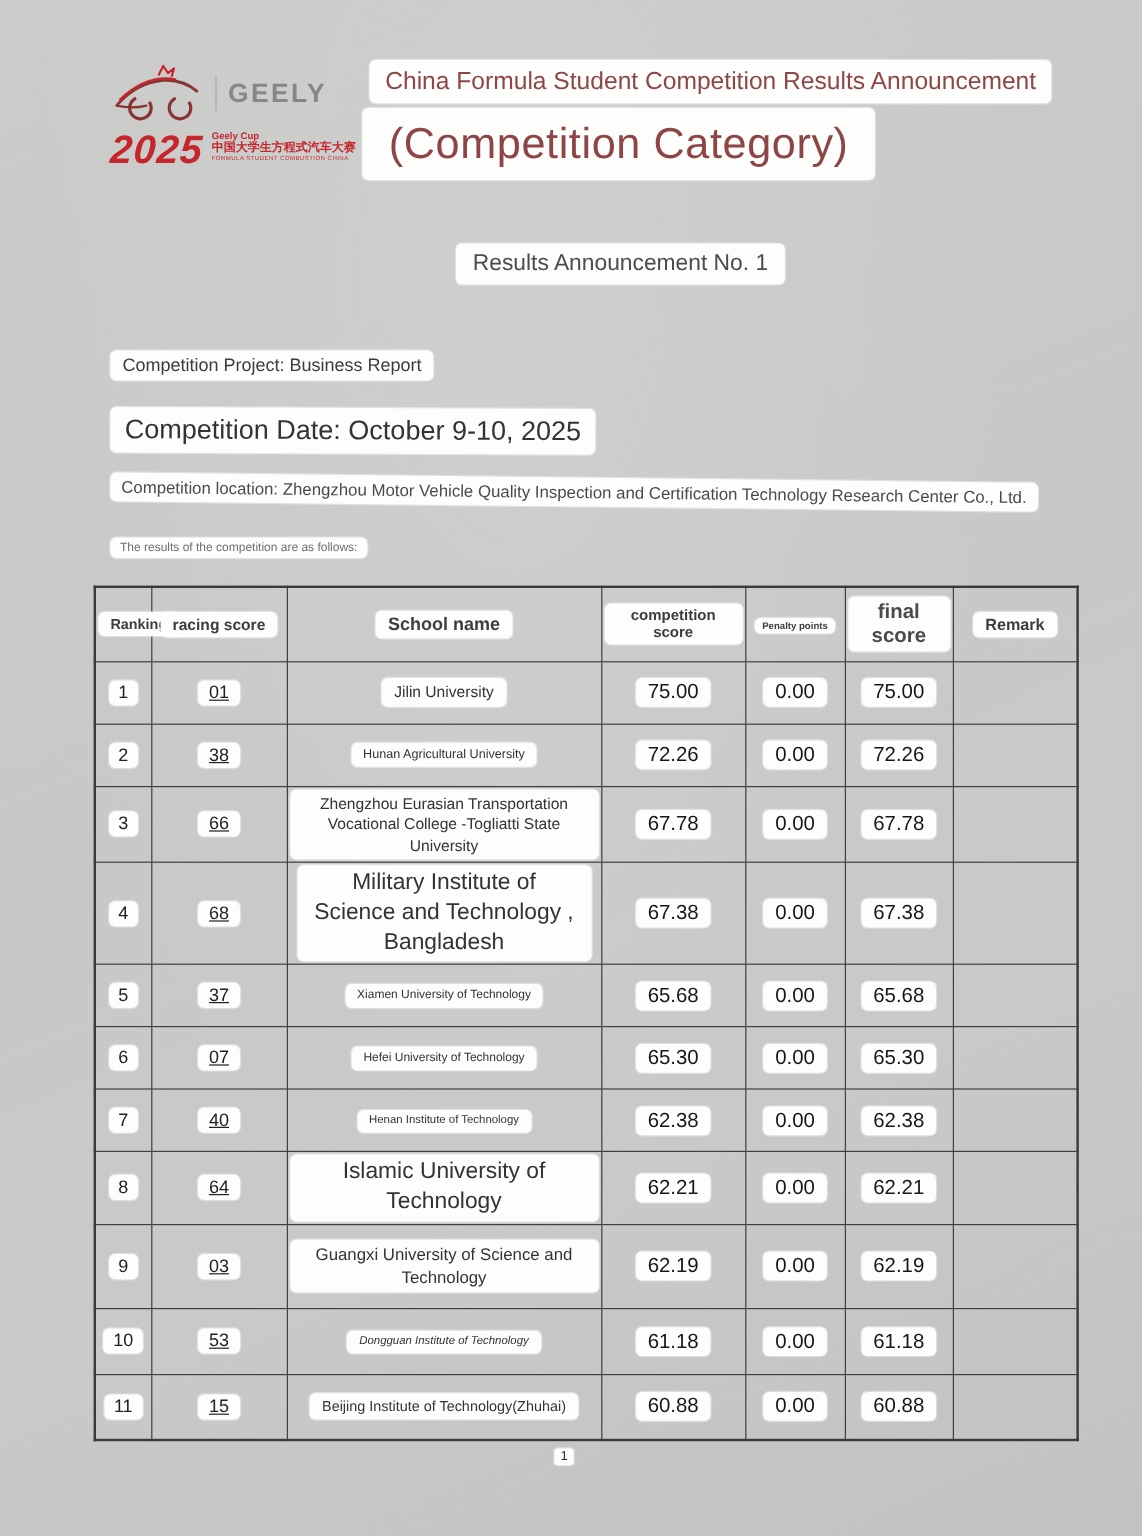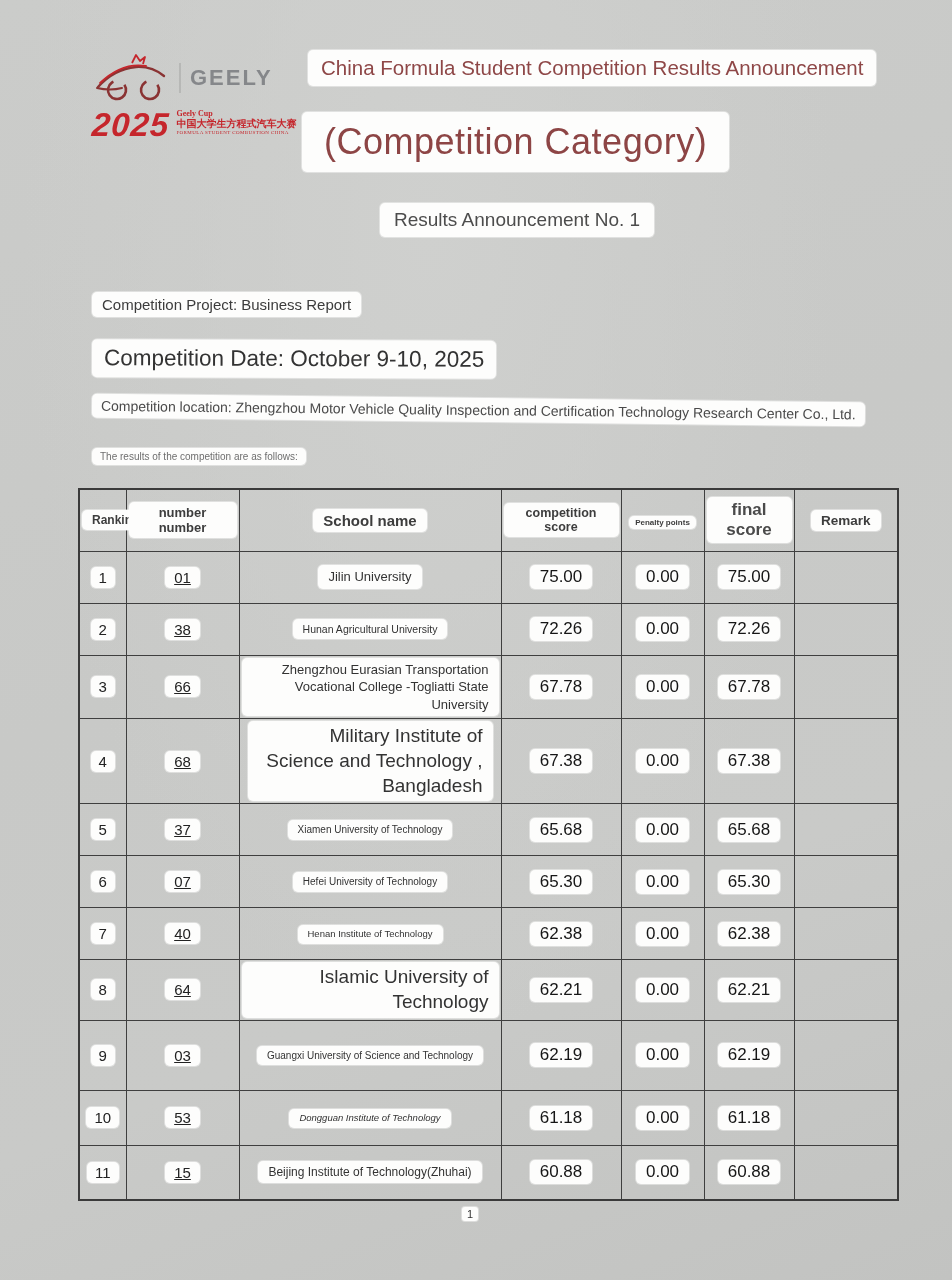--- a/index.html
+++ b/index.html
@@ -22,27 +22,27 @@
   
   .logo-block{position:absolute;left:92px;top:50px;width:200px;}
   .logo-top{display:flex;align-items:center;gap:9px;height:56px;}
   .logo-divider{width:2px;height:30px;background:#b7b8b6;}
   .brand-word{font-size:22px;font-weight:bold;letter-spacing:2px;color:#85878a;}
   .logo-bottom{display:flex;align-items:flex-start;gap:7px;margin-top:2px;}
   .year-big{
     font-size:33px;font-weight:900;font-style:italic;letter-spacing:1px;
     color:#c5262c;text-shadow:0 0 1px #d8d9d7;line-height:1;transform:skewX(-4deg);
   }
-  .cn-block{color:#c5262c;line-height:1.15;padding-top:1px;font-family:Liberation Serif, serif;}
+  .cn-block{color:#c5262c;line-height:1.15;padding-top:1px;}
   .cup-label{font-size:8px;font-weight:bold;}
   .cn-title{font-size:10px;font-weight:bold;white-space:nowrap;}
   .en-subtitle{font-size:5px;letter-spacing:.4px;white-space:nowrap;}
   
   .title1{position:absolute;left:308px;top:50px;font-size:20.5px;color:#8e4747;padding:6px 13px;}
-  .title2{position:absolute;left:302px;top:112px;font-size:36px;color:#8d4545;padding:9px 22px;letter-spacing:.5px;}
+  .title2{position:absolute;left:302px;top:90px;font-size:36px;color:#8d4545;padding:9px 22px;letter-spacing:.5px;}
   .announce{position:absolute;left:380px;top:203px;font-size:19px;color:#4c4c4c;padding:6px 14px;}
   .project{position:absolute;left:92px;top:292px;font-size:15px;color:#3c3c3c;padding:4px 10px;}
   .date{position:absolute;left:92px;top:340px;font-size:22.5px;color:#333;padding:6px 12px;transform:rotate(.25deg);}
   .location{position:absolute;left:92px;top:398px;font-size:14px;color:#4a4a4a;padding:4px 9px;transform:rotate(.65deg);}
   .intro{position:absolute;left:92px;top:448px;font-size:10px;color:#6e6e6e;padding:3px 8px;}
   
   .table-wrap{position:absolute;left:78px;top:488px;}
   table.results{border-collapse:collapse;table-layout:fixed;width:819px;}
   table.results th,table.results td{
     border:1.6px solid #3f3f3f;text-align:center;vertical-align:middle;padding:2px;
@@ -64,31 +64,31 @@
   .hcol0{font-size:12px;}
   .hcol1{font-size:13px;}
   .hcol2{font-size:15px;text-align:right;}
   .hcol3{font-size:12.5px;}
   .hcol4{font-size:8px;padding:2px 6px;}
   .hcol5{font-size:17px;color:#4a4a4a;}
   .hcol6{font-size:13.5px;}
   
   .pill.ranking{font-size:15px;color:#222;padding:2px 8px;}
   .pill.racing_number{font-size:15px;color:#222;padding:2px 9px;text-decoration:underline;}
-  .pill.school{font-size:10px;color:#333;line-height:1.35;text-align:right;}
+  .pill.school{font-size:10px;color:#333;line-height:1.35;}
   .pill.competition_score,.pill.penalty,.pill.final_score{font-size:17px;color:#161616;padding:2px 10px;}
   tbody tr:nth-child(1) .pill.school{font-size:13px;}
   tbody tr:nth-child(2) .pill.school{font-size:10.5px;}
   tbody tr:nth-child(3) .pill.school{font-size:13px;max-width:250px;}
   tbody tr:nth-child(4) .pill.school{font-size:19px;max-width:225px;line-height:1.3;}
   tbody tr:nth-child(5) .pill.school{font-size:10px;}
   tbody tr:nth-child(6) .pill.school{font-size:10px;}
   tbody tr:nth-child(7) .pill.school{font-size:9.5px;}
   tbody tr:nth-child(8) .pill.school{font-size:19px;max-width:240px;line-height:1.3;}
-  tbody tr:nth-child(9) .pill.school{font-size:10px;}
+  tbody tr:nth-child(9) .pill.school{font-size:14px;}
   tbody tr:nth-child(10) .pill.school{font-size:9.5px;font-style:italic;}
   tbody tr:nth-child(11) .pill.school{font-size:12px;}
   
   .pagenum{position:absolute;left:462px;top:1207px;font-size:11px;color:#333;padding:1px 5px;border-radius:3px;}
 </style>
 </head>
 <body>
 
 <div class="page">
 
@@ -133,21 +133,21 @@
           <col style="width:113px">
           <col style="width:262px">
         <col style="width:120px">
           <col style="width:83px">
           <col style="width:90px">
           <col style="width:104px">
       </colgroup>
       <thead>
         <tr>
             <th><span class="pill hcol0">Ranking</span></th>
-            <th><span class="pill hcol1">number number</span></th>
+            <th><span class="pill hcol1">racing score</span></th>
             <th><span class="pill hcol2">School name</span></th>
             <th><span class="pill hcol3">competition score</span></th>
             <th><span class="pill hcol4">Penalty points</span></th>
             <th><span class="pill hcol5">final score</span></th>
             <th><span class="pill hcol6">Remark</span></th>
           </tr>
       </thead>
       <tbody>
           <tr>
             <td><span class="pill ranking">1</span></td>

